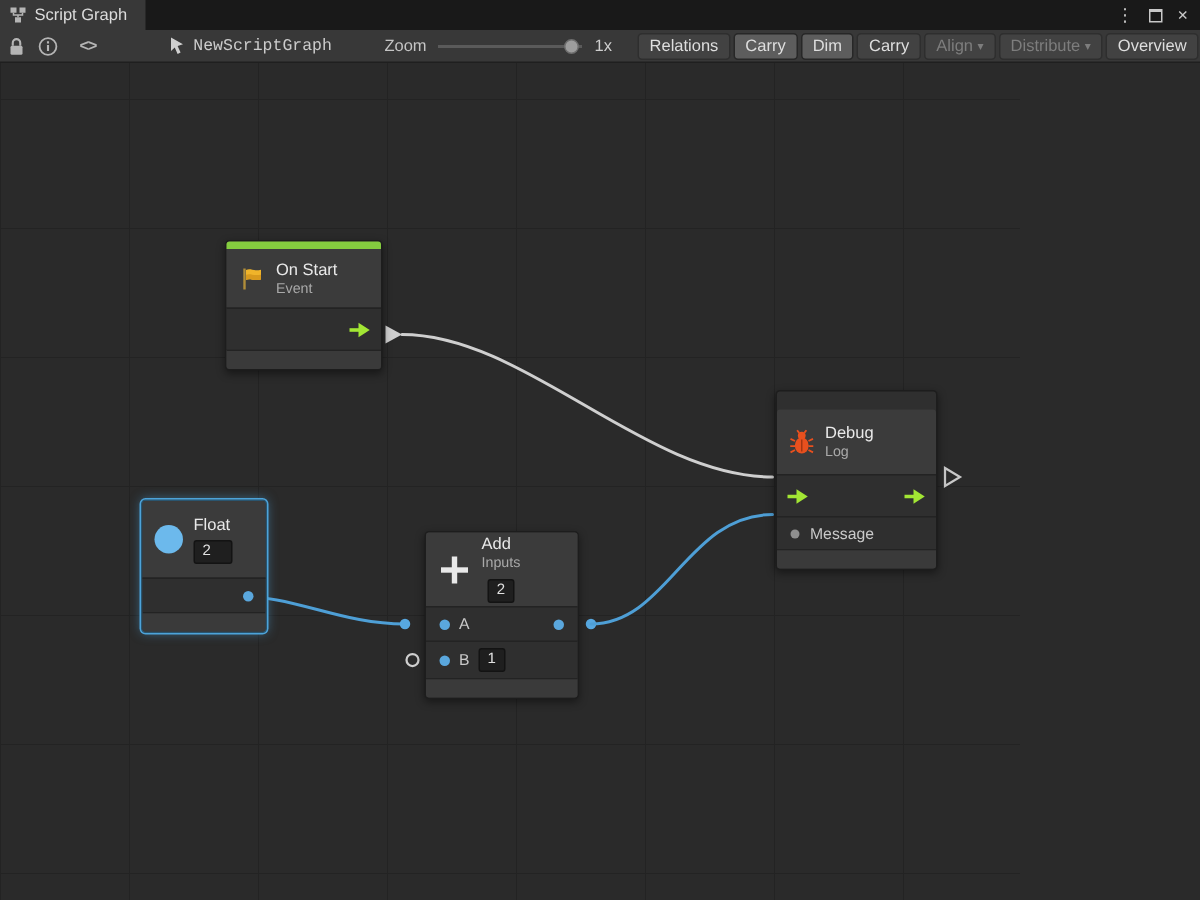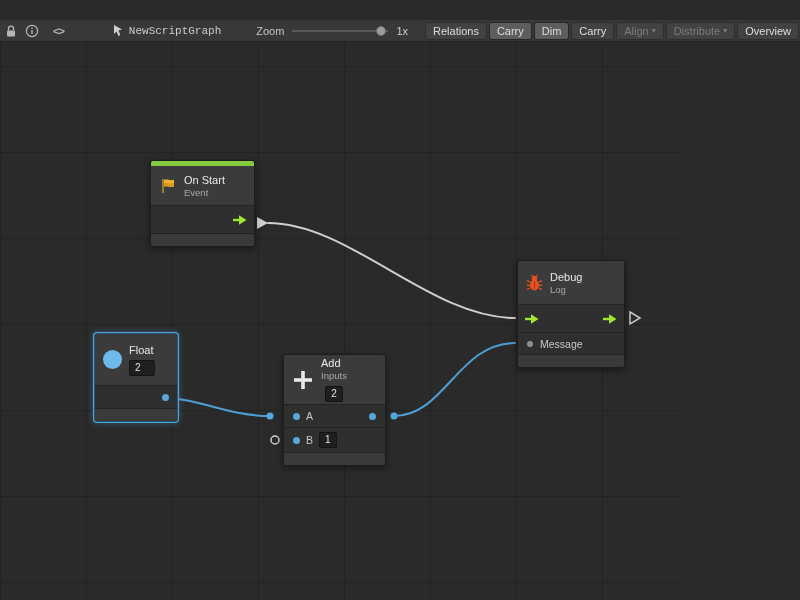--- a/index.html
+++ b/index.html
@@ -62,21 +62,21 @@
   .port-label { font-size:10.5px; color:#c9c9c9; }
   .value-box { background:#1f1f1f; border:1px solid #131313; border-radius:2px; color:#e2e2e2;
     font-size:10px; line-height:14px; padding:0 5px; min-width:14px; text-align:left; }
   .arrow-svg { display:block; }
 
   #node-on-start { left:150px; top:118px; width:105px; }
   #node-on-start .node-header { height:39px; }
   #node-on-start .node-row { height:28px; justify-content:flex-end; padding-right:6px; }
 
   #node-debug-log { left:517px; top:218px; width:108px; }
-  #node-debug-log .node-header { height:43px; border-radius:2px 2px 0 0; }
+  #node-debug-log .node-header { height:43px; border-radius:2px 2px 0 0;margin-top:12px; }
   #node-debug-log .row-flow { height:28px; justify-content:space-between; padding:0 6px; }
   #node-debug-log .row-message { height:22px; gap:7px; padding:0 9px; }
 
   #node-float { left:82px; top:291px; width:84px;
     box-shadow:0 0 0 1px #4da3d9, 0 0 7px rgba(77,163,217,.55); border-color:#2a556f;margin-left:12px; }
   #node-float .node-header { height:51px; border-radius:2px 2px 0 0; }
   #node-float .node-row { height:23px; justify-content:flex-end; padding-right:8px; }
   .float-circle { width:19px; height:19px; border-radius:50%; background:#6cb9ec; flex:0 0 auto; }
 
   #node-add { left:283px; top:312px; width:103px; }
@@ -84,20 +84,36 @@
   #node-add .node-row { height:23px; gap:6px; padding:0 9px; }
   #node-add .row-b { height:25px; }
   .sub-line { display:flex; align-items:center; gap:5px;flex-direction:column; }
   .ml-auto { margin-left:auto; }
 </style>
 </head>
 <body>
 
 <div id="window">
 
+  <div id="titlebar">
+    <div class="tab">
+      <svg width="12" height="12">
+        <rect x="1" y="1" width="4" height="3.5" fill="#b5b5b5"></rect>
+        <rect x="7" y="1" width="4" height="3.5" fill="#b5b5b5"></rect>
+        <rect x="4" y="7.5" width="4" height="3.5" fill="#b5b5b5"></rect>
+        <path d="M3 4.5 V6 H9 V4.5 M6 6 V7.5" stroke="#b5b5b5" fill="none"></path>
+      </svg>
+      <span>Script Graph</span>
+    </div>
+    <div class="win-controls">
+      <span class="glyph">⋮</span>
+      <span class="max-box"></span>
+      <span class="glyph">×</span>
+    </div>
+  </div>
 
   <div id="toolbar">
     <span class="tb-icon">
       <svg width="14" height="14">
         <rect x="3" y="6.5" width="8" height="6" rx="1" fill="#b5b5b5"></rect>
         <path d="M4.5 6.5 V4.6 a2.5 2.5 0 0 1 5 0 V6.5" stroke="#b5b5b5" stroke-width="1.4" fill="none"></path>
       </svg>
     </span>
     <span class="tb-icon">
       <svg width="14" height="14">

